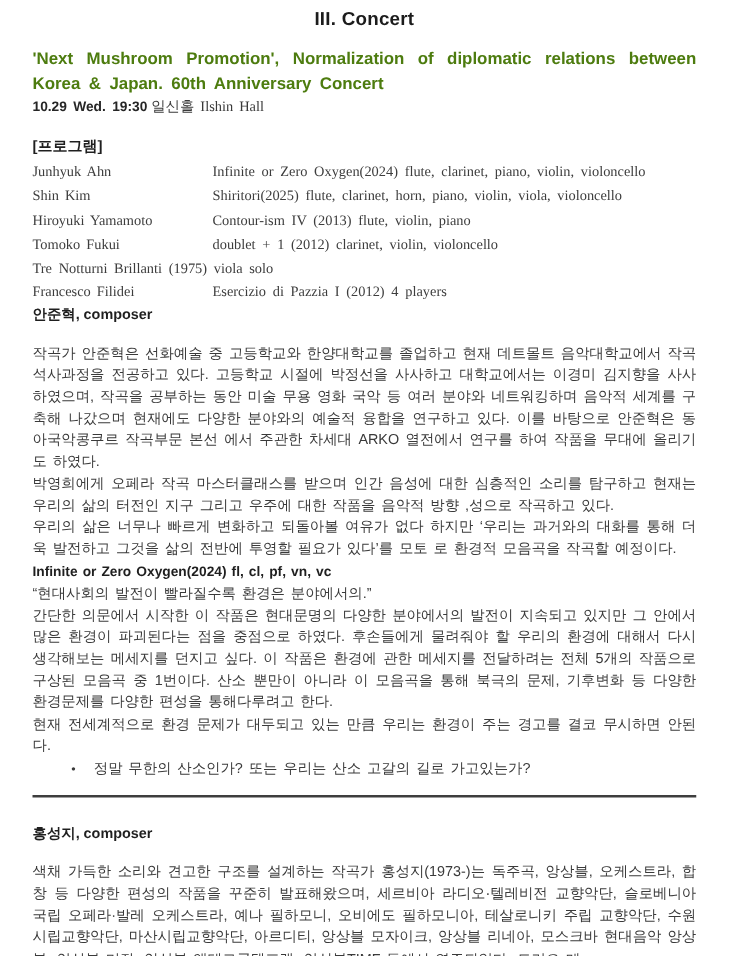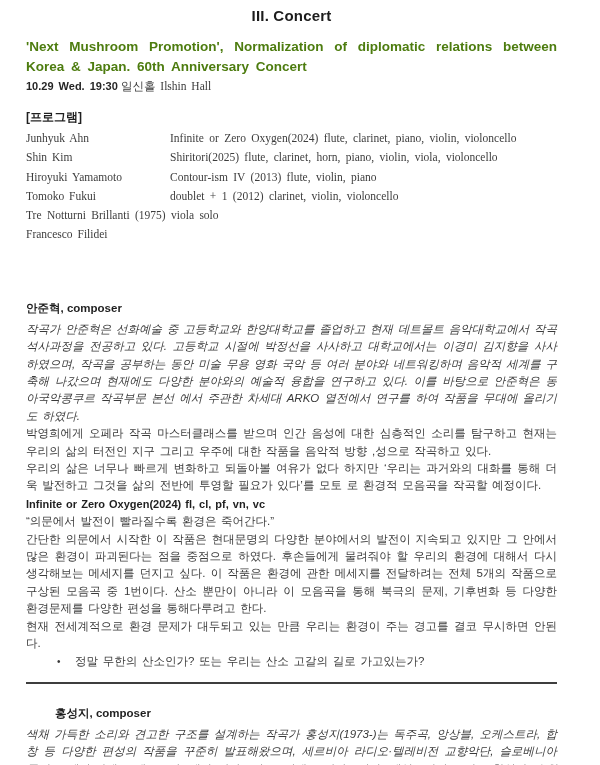--- a/index.html
+++ b/index.html
@@ -32,47 +32,47 @@
     margin-top:16px; font-size:12px; font-weight:700;
     color:#1f1f1f; line-height:15px;
   }
   .program{ margin-top:4px; font-family:"Liberation Serif", serif;
     font-size:11.5px; color:#3d3d3d; }
   .program-row{ display:flex; line-height:19.3px; }
   .program-composer{ width:144px; flex:none; word-spacing:2px; }
   .program-piece{ flex:1; word-spacing:2.5px; }
 
   .bio-heading{
-    margin-top:56px; font-size:11.5px; font-weight:700;
+    font-size:11.5px; font-weight:700;
     color:#1f1f1f; line-height:15px;
   }
   .body-text p{
     font-size:11.5px; line-height:17.4px; color:#3a3a3a;
     text-align:justify; word-spacing:1.5px;
   }
-  .body-text p.first{ margin-top:5px;font-style:italic; }
+  .body-text p.first{ margin-top:15px; }
 
   .piece-heading{
     margin-top:1px; font-size:11px; font-weight:700;
     color:#1f1f1f; line-height:17.4px; word-spacing:1px;
   }
   .quote-line{
     font-size:11.5px; line-height:17.4px; color:#3a3a3a; word-spacing:1.5px;
   }
   .bullet-row{
     display:flex; padding-left:31px; line-height:17.4px;
     font-size:11.5px; color:#3a3a3a; word-spacing:1.5px;
   }
   .bullet-marker{ width:18px; flex:none; font-size:10px; }
 
   .divider{ margin-top:12px; border-top:2px solid #3e3e3e; width:100%; }
 
   .bio2-heading{
     margin-top:22px; font-size:11.5px; font-weight:700;
-    color:#1f1f1f; line-height:15px;margin-left:29px;
+    color:#1f1f1f; line-height:15px;
   }
 </style>
 </head>
 <body>
 
 <div class="page">
 
   <div class="section-title">III. Concert</div>
 
   <div class="concert-title">'Next Mushroom Promotion', Normalization of diplomatic relations between Korea &amp; Japan. 60th Anniversary Concert</div>
@@ -99,33 +99,34 @@
     </div>
     <div class="program-row">
       <span class="program-composer">Tomoko Fukui</span>
       <span class="program-piece">doublet + 1 (2012) clarinet, violin, violoncello</span>
     </div>
     <div class="program-row">
       <span class="program-piece">Tre Notturni Brillanti (1975) viola solo</span>
     </div>
     <div class="program-row">
       <span class="program-composer">Francesco Filidei</span>
+      <span class="program-piece">Esercizio di Pazzia I (2012) 4 players</span>
     </div>
   </div>
 
   <div class="bio-heading">안준혁, composer</div>
 
   <div class="body-text">
     <p class="first">작곡가 안준혁은 선화예술 중 고등학교와 한양대학교를 졸업하고 현재 데트몰트 음악대학교에서 작곡 석사과정을 전공하고 있다. 고등학교 시절에 박정선을 사사하고 대학교에서는 이경미 김지향을 사사하였으며, 작곡을 공부하는 동안 미술 무용 영화 국악 등 여러 분야와 네트워킹하며 음악적 세계를 구축해 나갔으며 현재에도 다양한 분야와의 예술적 융합을 연구하고 있다. 이를 바탕으로 안준혁은 동아국악콩쿠르 작곡부문 본선 에서 주관한 차세대 ARKO 열전에서 연구를 하여 작품을 무대에 올리기도 하였다.</p>
     <p>박영희에게 오페라 작곡 마스터클래스를 받으며 인간 음성에 대한 심층적인 소리를 탐구하고 현재는 우리의 삶의 터전인 지구 그리고 우주에 대한 작품을 음악적 방향 ,성으로 작곡하고 있다.</p>
     <p>우리의 삶은 너무나 빠르게 변화하고 되돌아볼 여유가 없다 하지만 ‘우리는 과거와의 대화를 통해 더욱 발전하고 그것을 삶의 전반에 투영할 필요가 있다’를 모토 로 환경적 모음곡을 작곡할 예정이다.</p>
   </div>
 
   <div class="piece-heading">Infinite or Zero Oxygen(2024) fl, cl, pf, vn, vc</div>
-  <div class="quote-line">“의문에서 발전이 빨라질수록 환경은 죽어간다.”</div>
+  <div class="quote-line">“현대사회의 발전이 빨라질수록 환경은 분야에서의.”</div>
 
   <div class="body-text">
     <p>간단한 의문에서 시작한 이 작품은 현대문명의 다양한 분야에서의 발전이 지속되고 있지만 그 안에서 많은 환경이 파괴된다는 점을 중점으로 하였다. 후손들에게 물려줘야 할 우리의 환경에 대해서 다시 생각해보는 메세지를 던지고 싶다. 이 작품은 환경에 관한 메세지를 전달하려는 전체 5개의 작품으로 구상된 모음곡 중 1번이다. 산소 뿐만이 아니라 이 모음곡을 통해 북극의 문제, 기후변화 등 다양한 환경문제를 다양한 편성을 통해다루려고 한다.</p>
     <p>현재 전세계적으로 환경 문제가 대두되고 있는 만큼 우리는 환경이 주는 경고를 결코 무시하면 안된다.</p>
   </div>
 
   <div class="bullet-row">
     <span class="bullet-marker">•</span>
     <span>정말 무한의 산소인가? 또는 우리는 산소 고갈의 길로 가고있는가?</span>
   </div>

